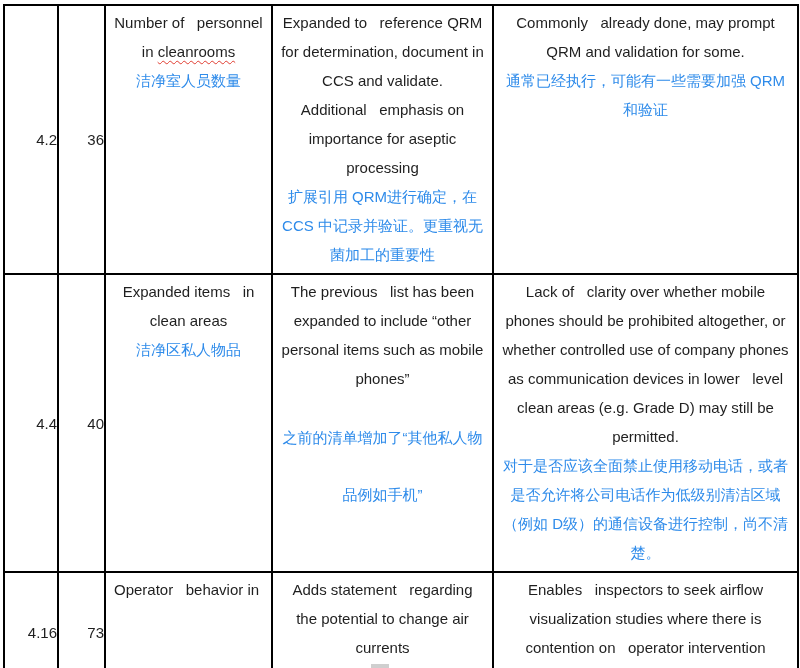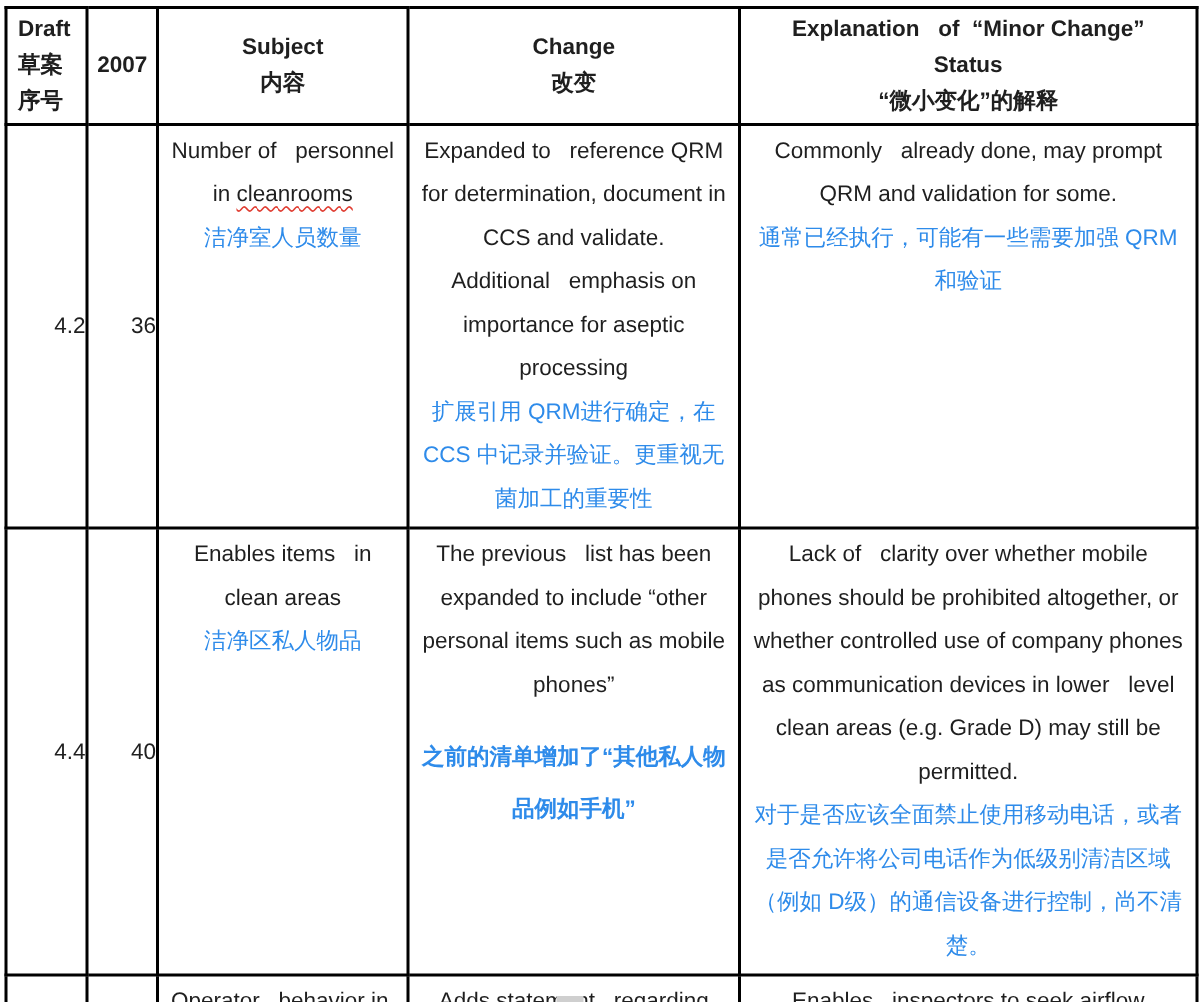--- a/index.html
+++ b/index.html
@@ -55,22 +55,21 @@
   }
   p.cell-line {
     margin: 0;
     white-space: pre-wrap;
   }
   p.zh {
     color: var(--zh-color);
   }
   p.zh.spaced {
     margin-top: 16px;
-    line-height: 35px;
-    font-weight: bold;
+    line-height: 57px;
   }
   span.misspelled {
     text-decoration-line: underline;
     text-decoration-style: wavy;
     text-decoration-color: var(--squiggle-color);
     text-decoration-thickness: 1px;
     text-underline-offset: 3px;
   }
   .row-h1 { height: 218px; }
   .row-h2 { height: 245px; }
@@ -91,43 +90,20 @@
 <table class="doc-table">
   <colgroup>
     <col style="width:54px">
     <col style="width:47px">
     <col style="width:167px">
     <col style="width:221px">
     <col style="width:305px">
   </colgroup>
 
   <tbody>
-      <tr class="header-h">
-    <th class="col-draft">
-      <p class="cell-line">Draft</p>
-      <p class="cell-line">草案</p>
-      <p class="cell-line">序号</p>
-    </th>
-    <th>
-      <p class="cell-line">2007</p>
-    </th>
-    <th>
-      <p class="cell-line">Subject</p>
-      <p class="cell-line">内容</p>
-    </th>
-    <th>
-      <p class="cell-line">Change</p>
-      <p class="cell-line">改变</p>
-    </th>
-    <th>
-      <p class="cell-line">Explanation   of  “Minor Change”</p>
-      <p class="cell-line">Status</p>
-      <p class="cell-line">“微小变化”的解释</p>
-    </th>
-  </tr>
 
   <tr class="row-h1">
     <td class="num-cell">4.2</td>
     <td class="num-cell">36</td>
     <td>
       <p class="cell-line en"><span>Number of   personnel in </span><span class="misspelled">cleanrooms</span><span></span></p>
       <p class="cell-line zh">洁净室人员数量</p>
     </td>
     <td>
       <p class="cell-line en">Expanded to   reference QRM for determination, document in CCS and validate.
@@ -137,21 +113,21 @@
     <td>
       <p class="cell-line en">Commonly   already done, may prompt QRM and validation for some.</p>
       <p class="cell-line zh">通常已经执行，可能有一些需要加强 QRM 和验证</p>
     </td>
   </tr>
 
   <tr class="row-h2">
     <td class="num-cell">4.4</td>
     <td class="num-cell">40</td>
     <td>
-      <p class="cell-line en"><span>Enables items   in clean areas</span><span class="misspelled"></span><span></span></p>
+      <p class="cell-line en"><span>Expanded items   in clean areas</span><span class="misspelled"></span><span></span></p>
       <p class="cell-line zh">洁净区私人物品</p>
     </td>
     <td>
       <p class="cell-line en">The previous   list has been expanded to include “other personal items such as mobile   phones”</p>
       <p class="cell-line zh spaced">之前的清单增加了“其他私人物品例如手机”</p>
     </td>
     <td>
       <p class="cell-line en">Lack of   clarity over whether mobile phones should be prohibited altogether, or   whether controlled use of company phones as communication devices in lower   level clean areas (e.g. Grade D) may still be permitted.</p>
       <p class="cell-line zh">对于是否应该全面禁止使用移动电话，或者是否允许将公司电话作为低级别清洁区域（例如 D级）的通信设备进行控制，尚不清楚。</p>
     </td>

